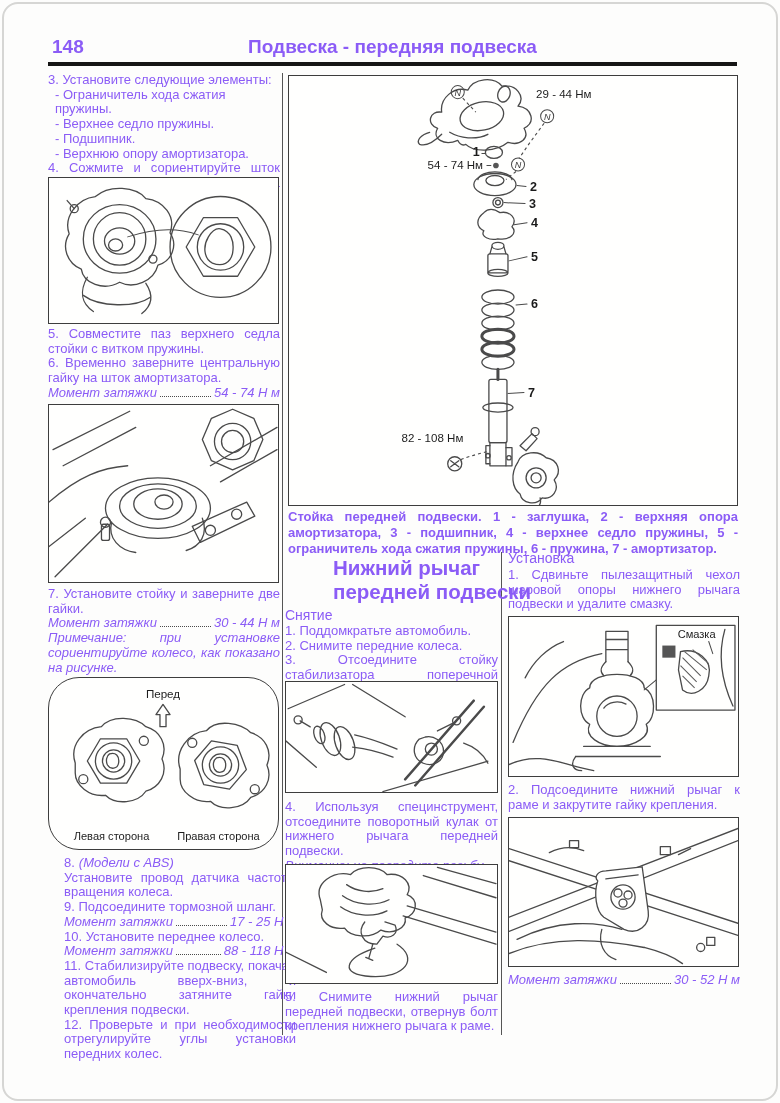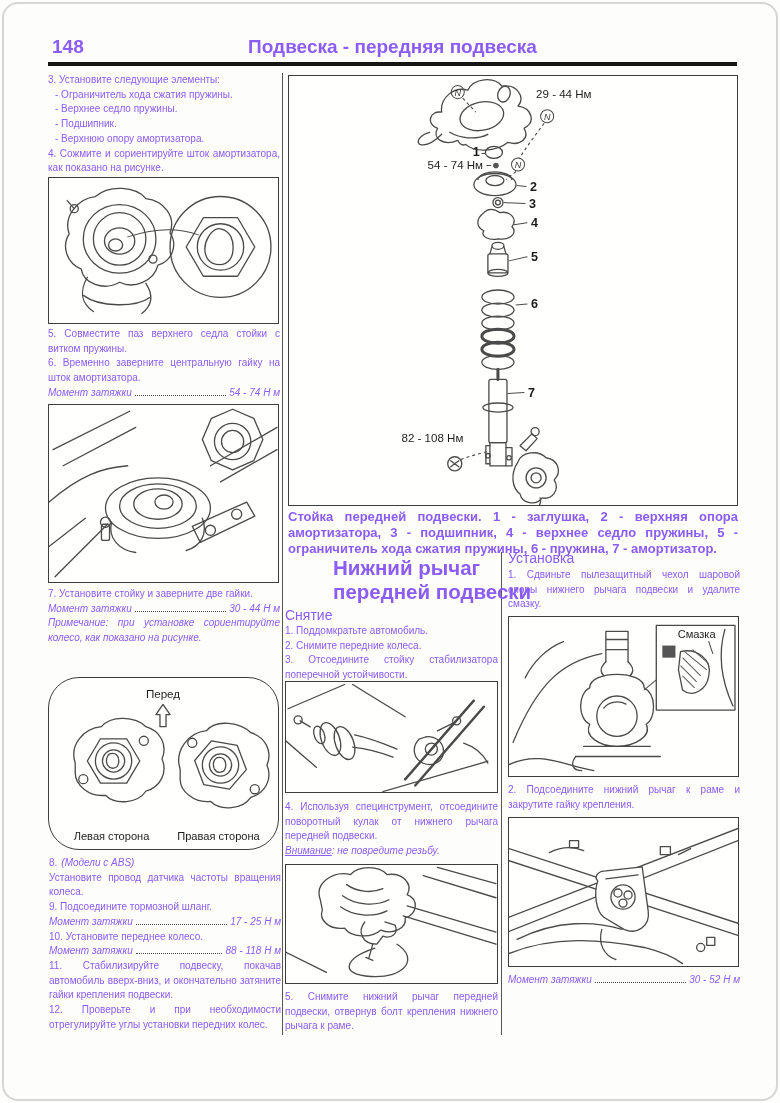--- a/index.html
+++ b/index.html
@@ -4,21 +4,21 @@
 <style>
   html,body{margin:0;padding:0;background:#e8e8e8;}
   .page{position:relative;width:780px;height:1103px;background:#fdfdfc;overflow:hidden;
         font-family:"Liberation Sans",sans-serif;color:#8b5cf6;}
   .page-frame{position:absolute;inset:2px;border:2px solid #d6d6d4;border-radius:16px;pointer-events:none;}
   .abs{position:absolute;}
   .hdr-num{font-size:19px;font-weight:bold;}
   .hdr-title{font-size:19px;font-weight:bold;text-align:center;}
   .rule{background:#151515;}
   .vdiv{background:#555;}
-  .txt{font-size:10px;line-height:14.7px;text-align:justify;}
+  .txt{font-size:13px;line-height:14.7px;text-align:justify;}
   .txt p{margin:0;}
   .li{padding-left:7px;text-align:left;}
   .it{font-style:italic;}
   .sp{margin-right:4px;}
   .torque{display:flex;align-items:baseline;font-style:italic;}
   .torque .lead{flex:1;border-bottom:1.4px dotted #4a4a4a;margin:0 3px 3px 3px;min-width:14px;}
   .warn .warn-label{text-decoration:underline;}
   .warn{font-style:italic;}
   .h-main{font-size:20.5px;line-height:23.5px;font-weight:bold;text-align:left;}
   .h-sub{font-size:14px;font-weight:normal;}
@@ -149,21 +149,21 @@
         <polygon points="196,86 183,108 157,108 144,86 157,64 183,64" transform="rotate(10 170 86)"></polygon>
         <circle cx="170" cy="86" r="18"></circle>
           <circle cx="170" cy="86" r="11"></circle>
         <path d="M166,79 C172,77 176,81 175,88 C174,94 167,95 164,90 C162,86 163,81 166,79 Z"></path>
       </g>
       <text x="62" y="160" text-anchor="middle" class="svgtxt-sm">Левая сторона</text>
       <text x="168" y="160" text-anchor="middle" class="svgtxt-sm">Правая сторона</text>
     </svg>
   </div>
 
-  <div class="abs txt" style="left:49px;top:856px;width:232px;">
+  <div class="abs txt" style="left:64px;top:856px;width:232px;">
     <p><span class="sp">8.</span><span class="it">(Модели с ABS)</span></p>
     <p>Установите провод датчика частоты вращения колеса.</p>
     <p>9. Подсоедините тормозной шланг.</p>
     <div class="torque">
       <span>Момент затяжки</span>
       <span class="lead"></span>
       <span>17 - 25 Н м</span>
     </div>
     <p>10. Установите переднее колесо.</p>
     <div class="torque">

